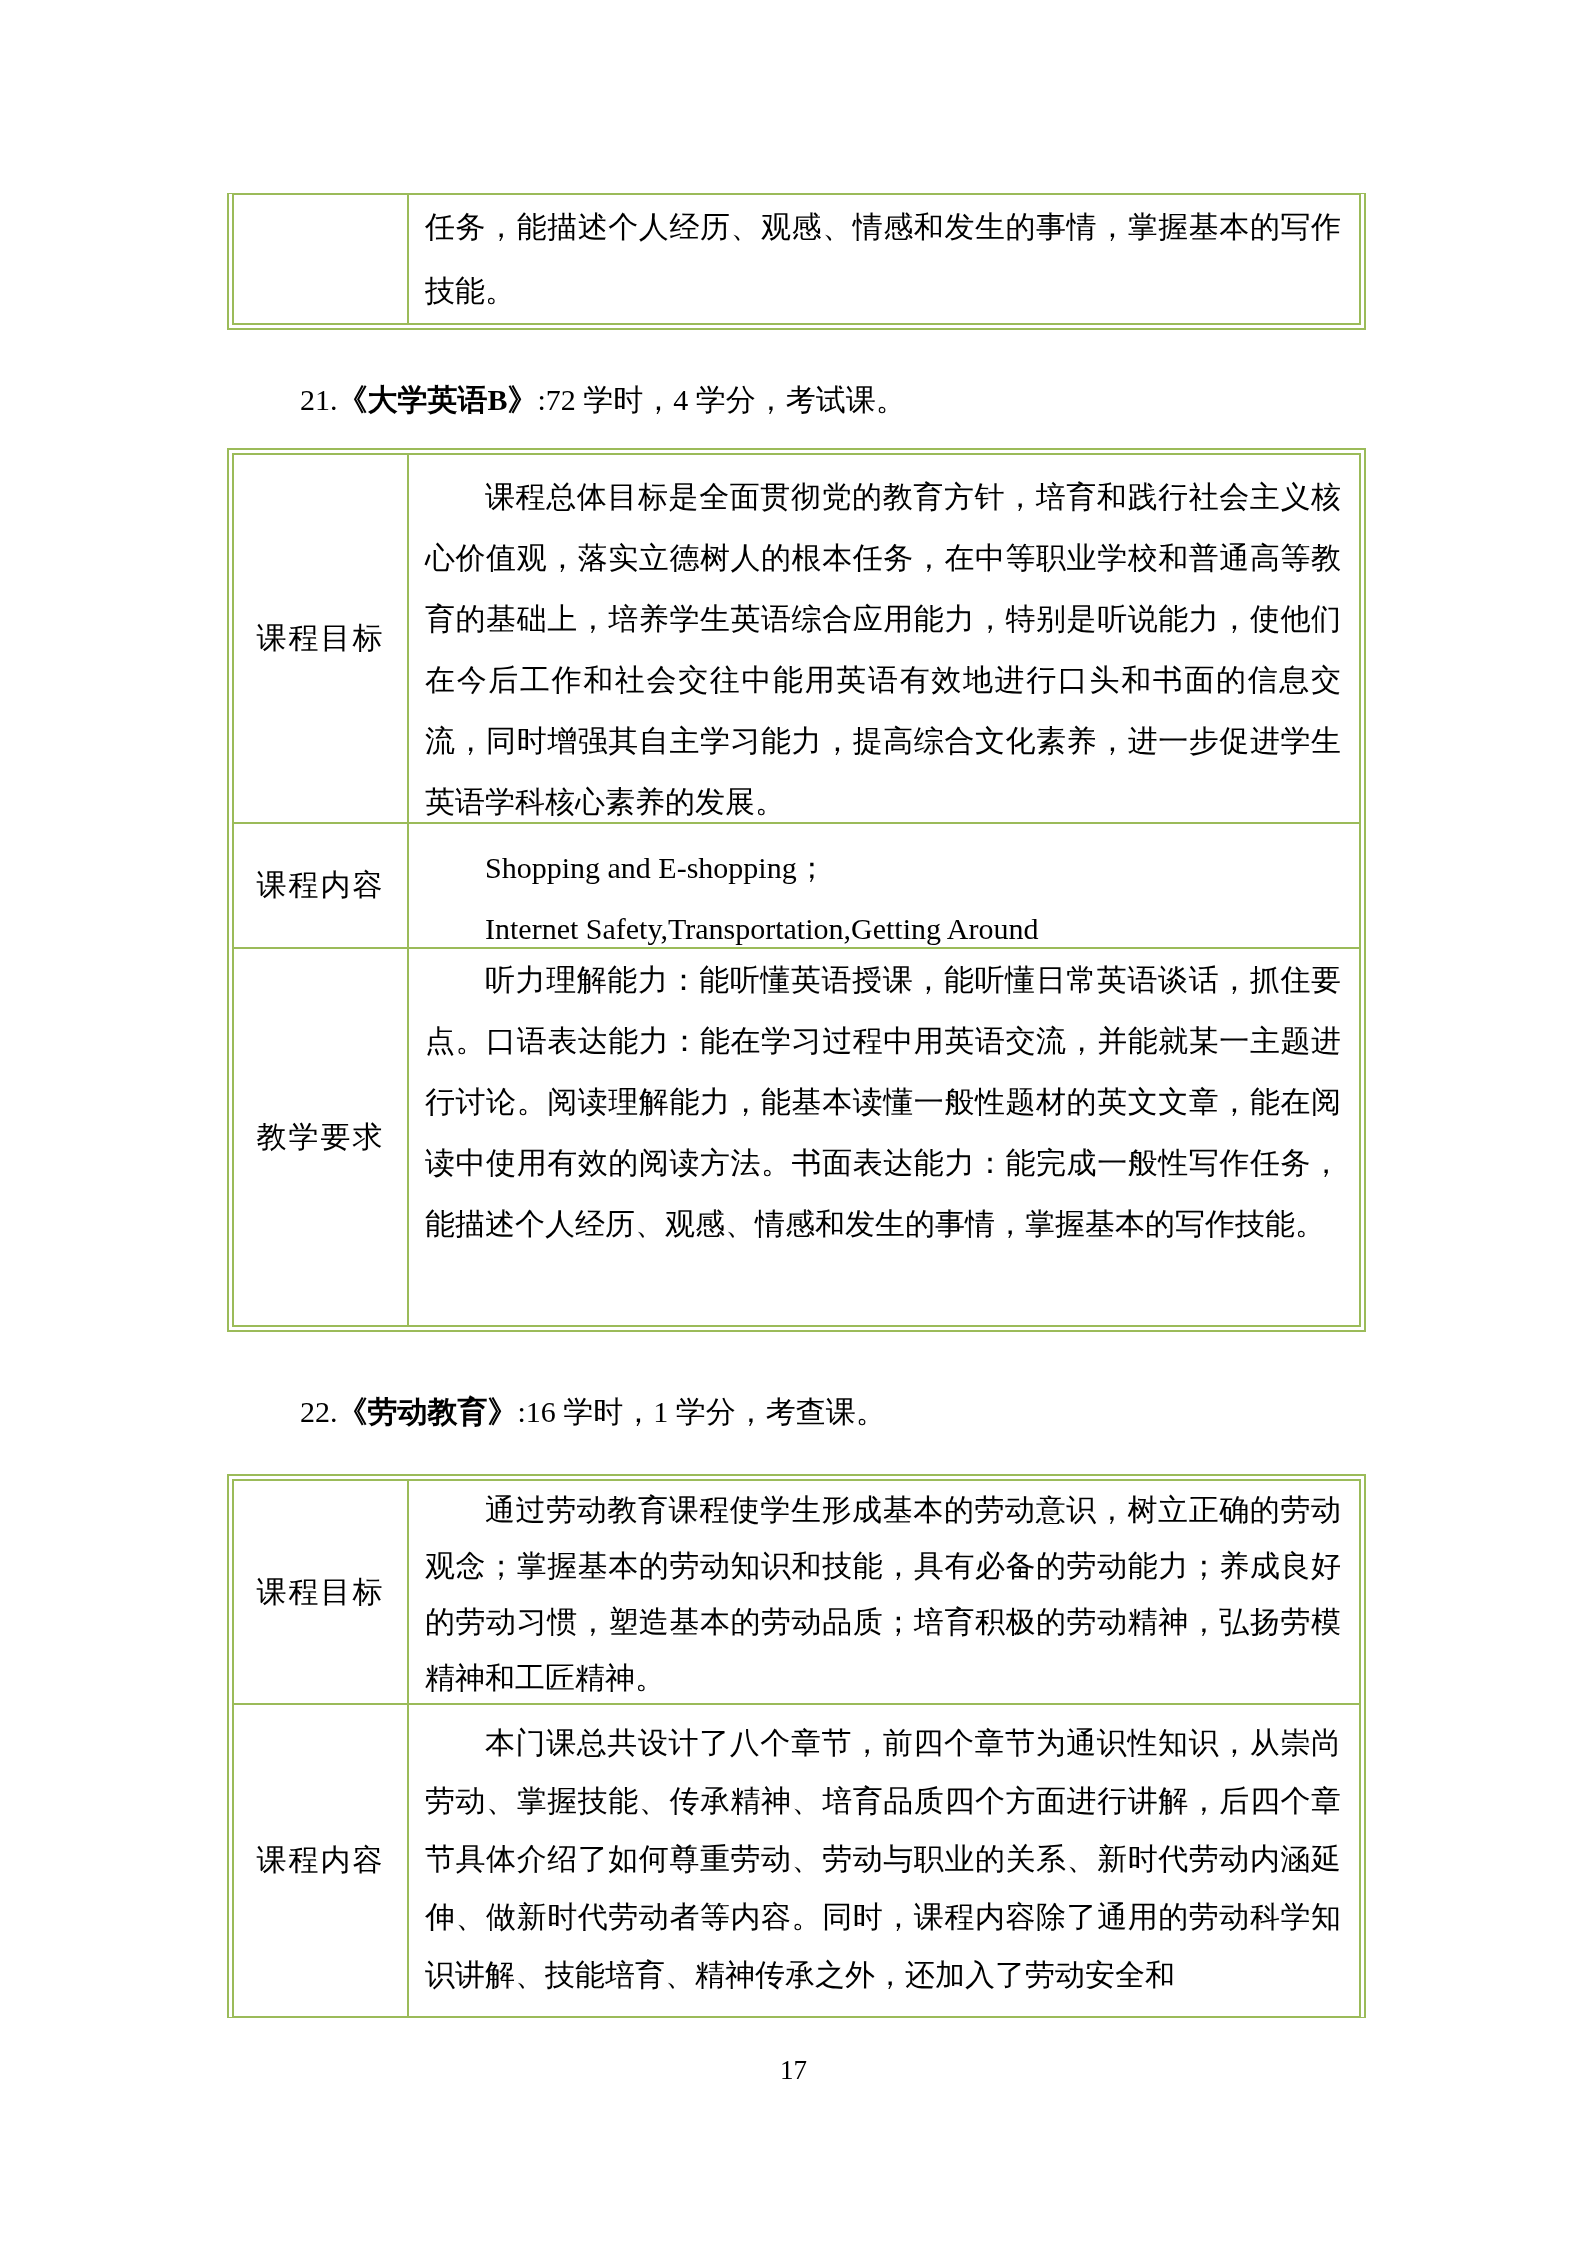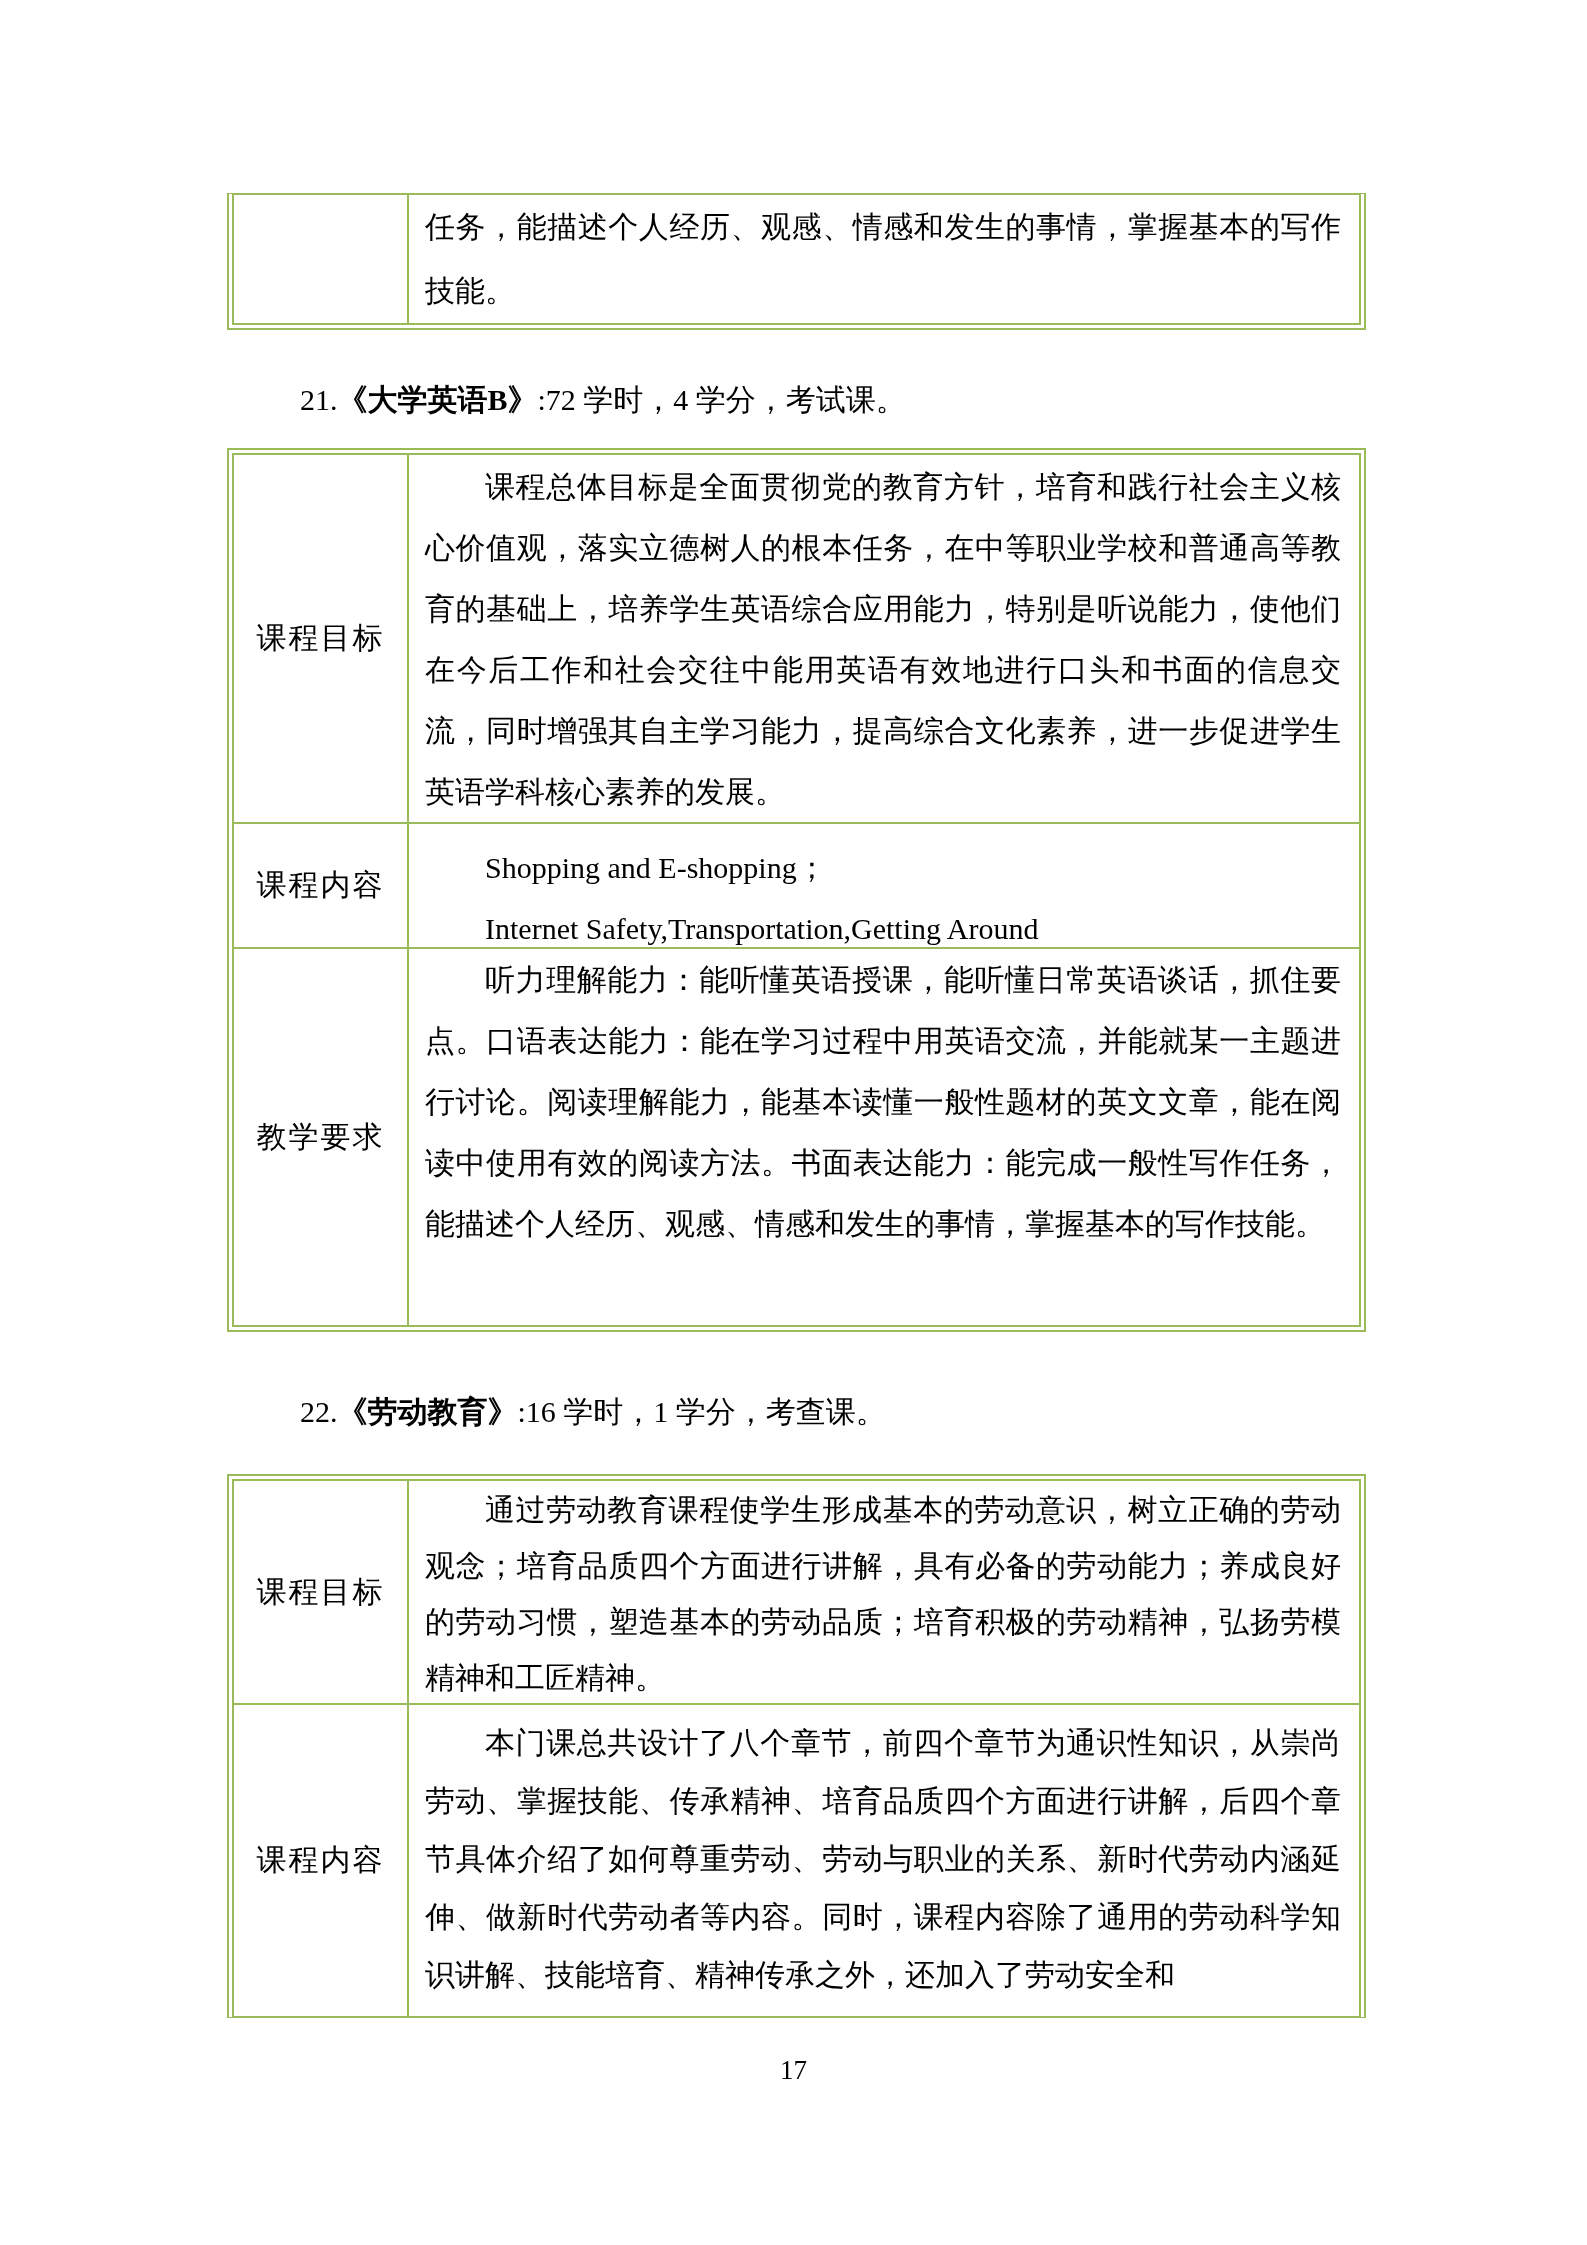--- a/index.html
+++ b/index.html
@@ -35,21 +35,21 @@
   }
   .cell.content{
     flex:1 1 auto;padding:0 18px 0 16px;font-size:30px;
     text-align:justify;overflow:hidden;
   }
   .para{margin:0;text-indent:2em;}
   .para.noindent{text-indent:0;}
   .en-line{text-indent:0;padding-left:60px;text-align:left;}
 
   .frag .cell.content{line-height:64px;padding-top:0;}
-  .t21 .row.r1 .cell.content{line-height:61px;padding-top:1px;}
+  .t21 .row.r1 .cell.content{line-height:61px;padding-top:11px;}
   .t21 .row.r2 .cell.content{line-height:61px;padding-top:13px;}
   .t21 .row.r3 .cell.content{line-height:61px;padding-top:0;}
   .t21 .row.r1{height:369px;}
   .t21 .row.r2{height:125px;}
   .t22 .row.r1{height:224px;}
   .t22 .row.r1 .cell.content{line-height:56px;padding-top:1px;}
   .t22 .row.r2 .cell.content{line-height:58px;padding-top:9px;}
 
   
   .heading{
@@ -108,21 +108,21 @@
   </div>
 
   <h2 class="heading h22">
     <span class="num">22.</span><span class="title">《劳动教育》</span><span class="rest">:16 学时，1 学分，考查课。</span>
   </h2>
 
   <div class="tbl t22">
     <div class="row r1 sep">
       <div class="cell label">课程目标</div>
       <div class="cell content">
-        <p class="para">通过劳动教育课程使学生形成基本的劳动意识，树立正确的劳动观念；培育品质四个方面进行讲解，具有必备的劳动能力；养成良好的劳动习惯，塑造基本的劳动品质；培育积极的劳动精神，弘扬劳模精神和工匠精神。</p>
+        <p class="para">通过劳动教育课程使学生形成基本的劳动意识，树立正确的劳动观念；掌握基本的劳动知识和技能，具有必备的劳动能力；养成良好的劳动习惯，塑造基本的劳动品质；培育积极的劳动精神，弘扬劳模精神和工匠精神。</p>
       </div>
     </div>
     <div class="row r2 fill">
       <div class="cell label">课程内容</div>
       <div class="cell content">
         <p class="para">本门课总共设计了八个章节，前四个章节为通识性知识，从崇尚劳动、掌握技能、传承精神、培育品质四个方面进行讲解，后四个章节具体介绍了如何尊重劳动、劳动与职业的关系、新时代劳动内涵延伸、做新时代劳动者等内容。同时，课程内容除了通用的劳动科学知识讲解、技能培育、精神传承之外，还加入了劳动安全和</p>
       </div>
     </div>
   </div>
 

